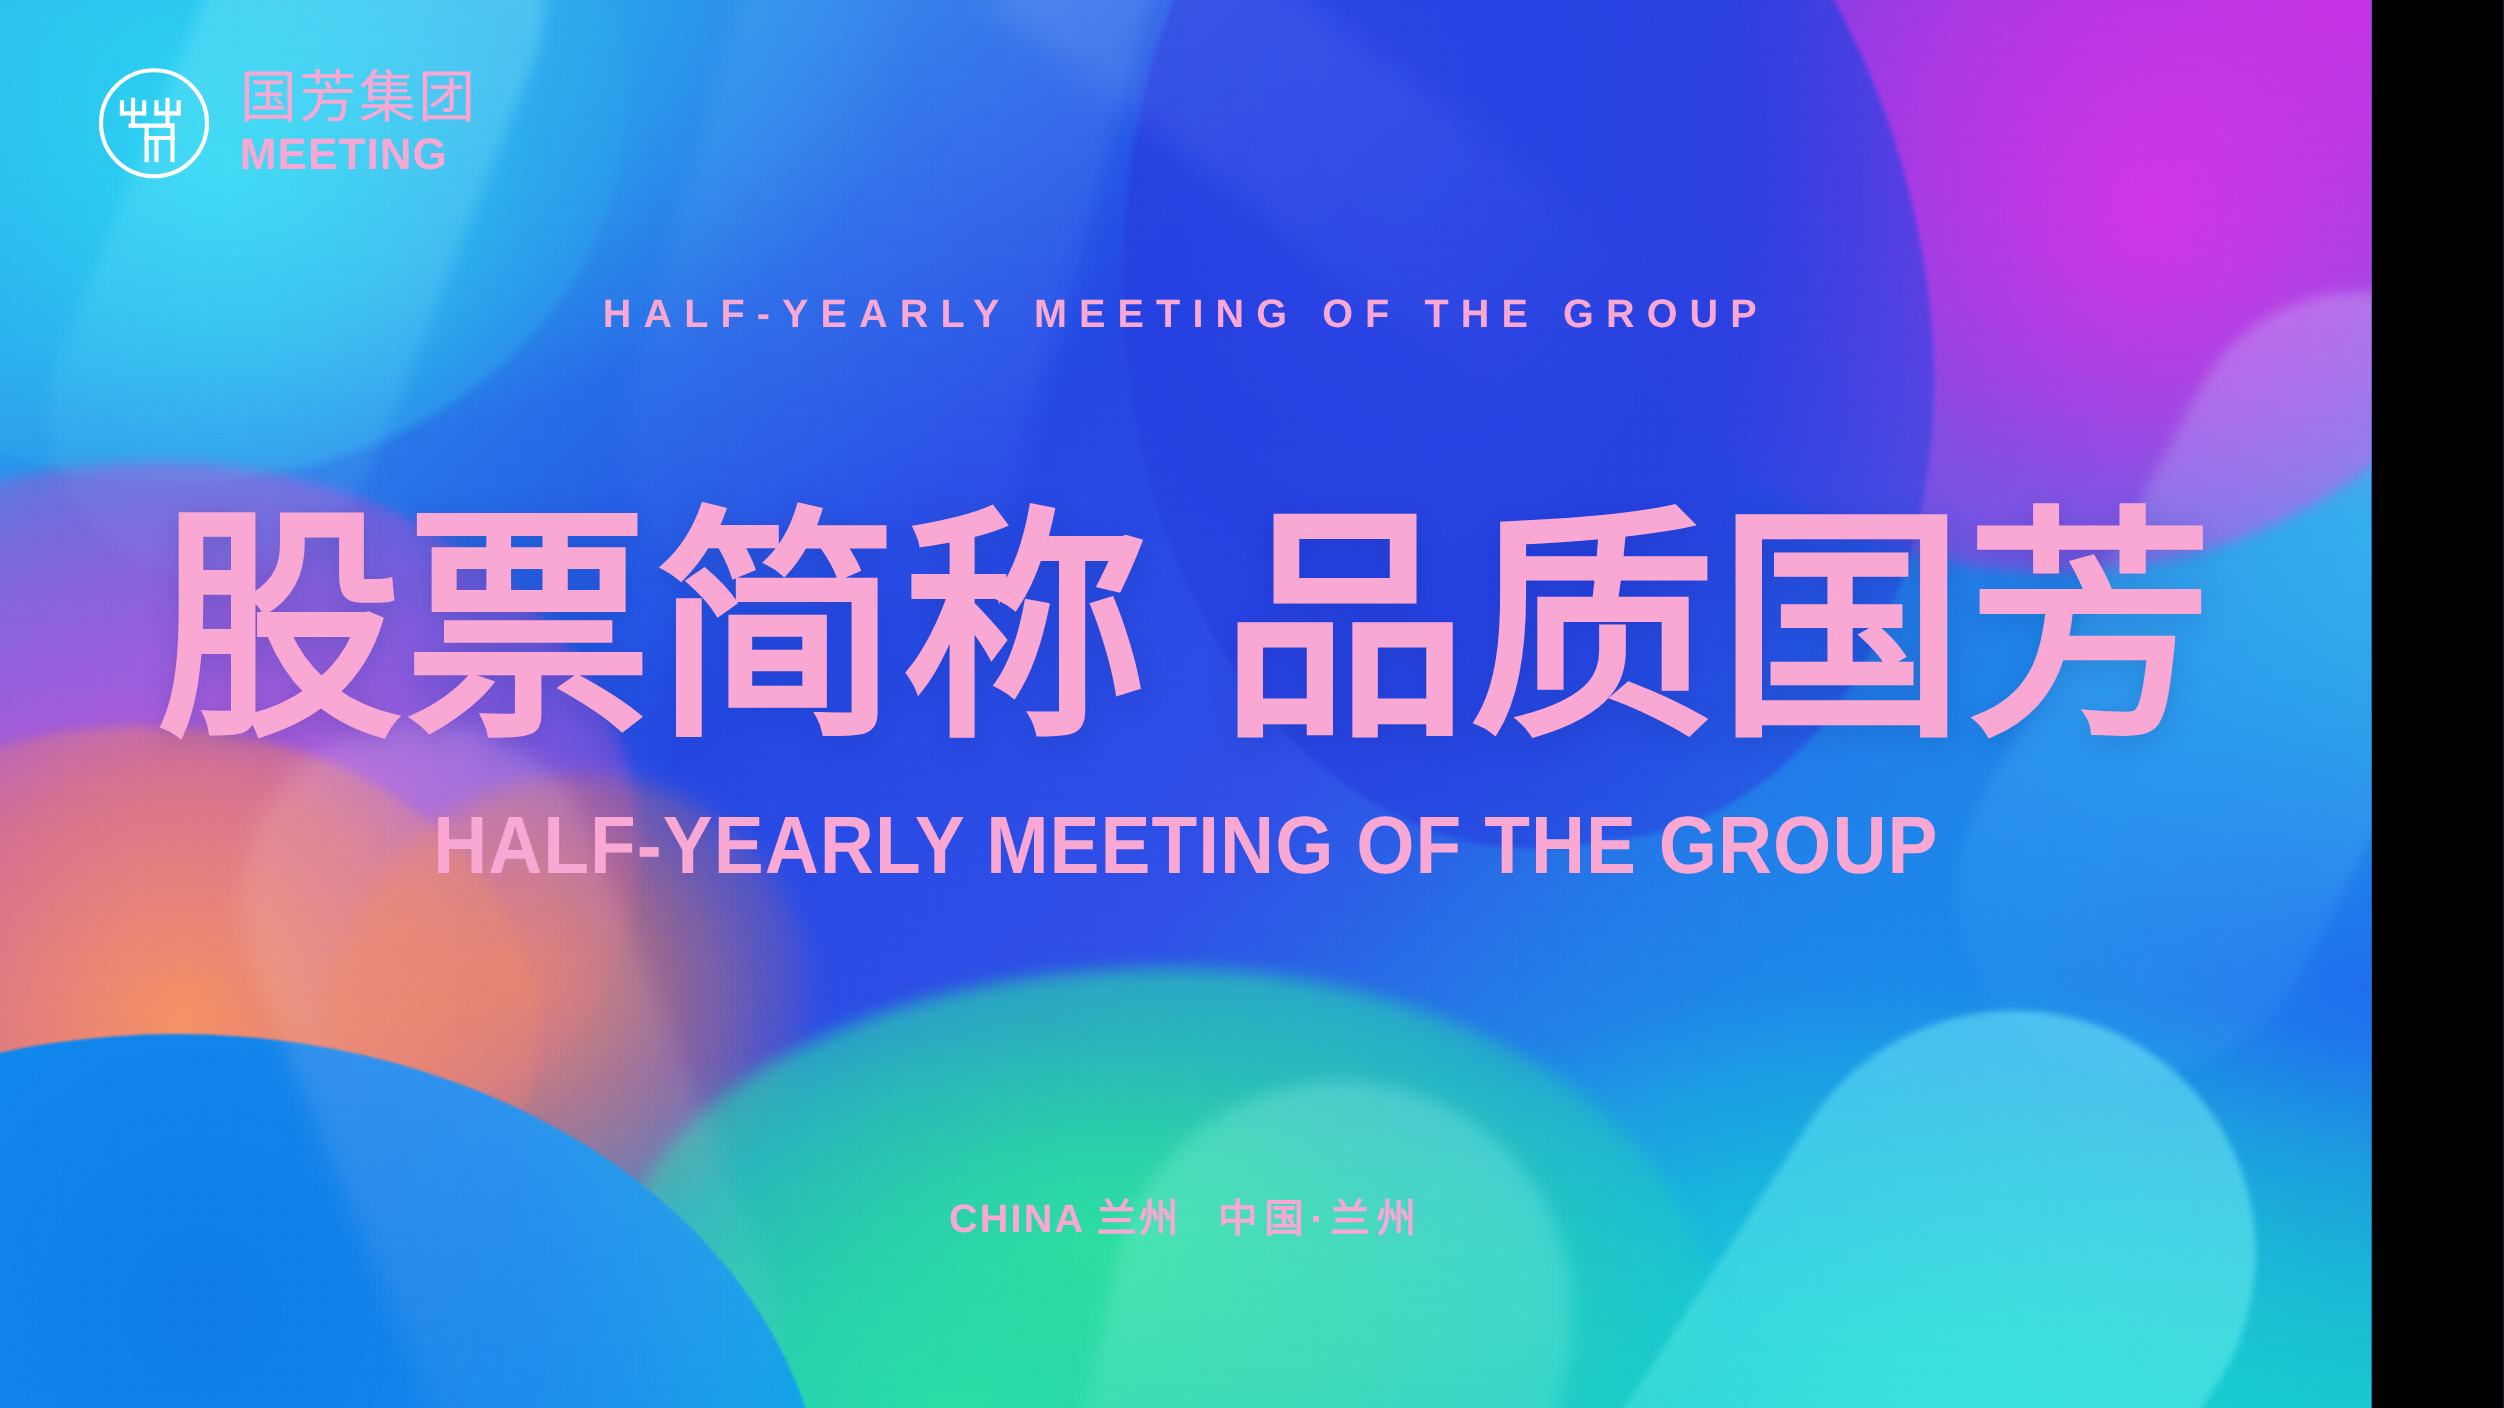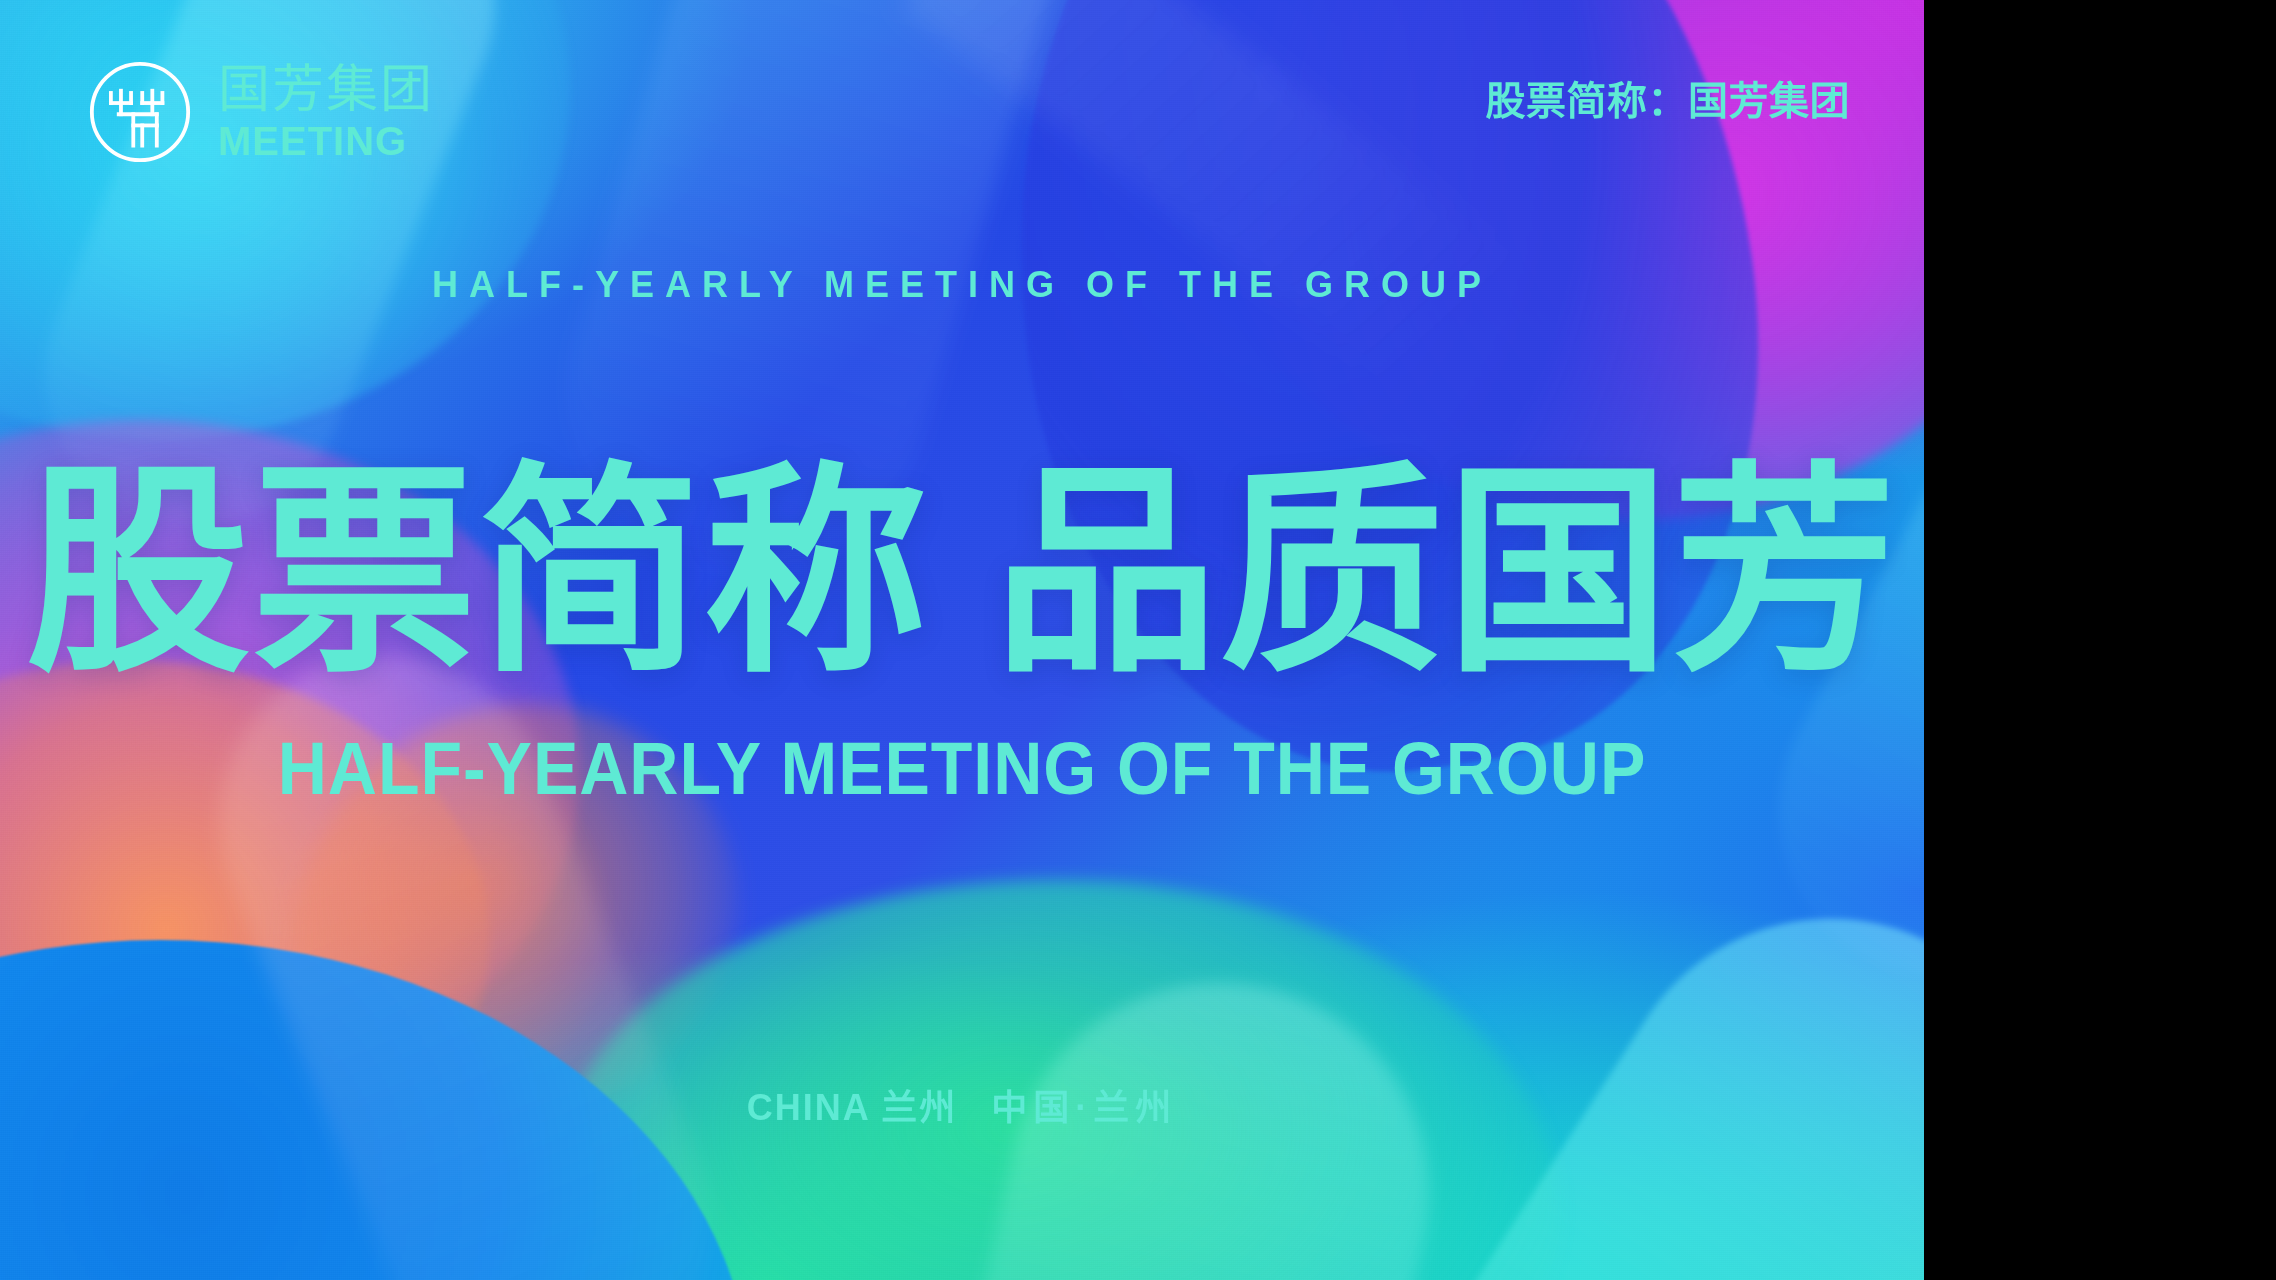--- a/index.html
+++ b/index.html
@@ -3,25 +3,25 @@
 <meta charset="utf-8">
 <title>2025 国芳集团年中工作会议</title>
 <style>
   html, body {
     margin: 0;
     padding: 0;
     background: #000;
   }
   #stage {
     position: relative;
-    width: 1924px;
+    width: 2156px;
     height: 1280px;
     overflow: hidden;
     font-family: "Liberation Sans", "DejaVu Sans", sans-serif;
-    color: #5eead4;
+    color: #f9a8d4;
     background: #1c4fe0;
   }
 
   
   .bg-layer { position: absolute; inset: 0; }
 
   .bg-base {
     background:
       radial-gradient(ellipse 62% 55% at 3% 2%,   #2fd0f0 0%, rgba(47,208,240,0) 58%),
       radial-gradient(ellipse 55% 60% at 100% 0%, #d12ee8 0%, rgba(209,46,232,0) 62%),
@@ -360,21 +360,20 @@
           <path d="M52 62 v18"></path>
         </g>
       </svg>
       <div class="logo-words">
         <span class="logo-cn">国芳集团</span>
         <span class="logo-en">MEETING</span>
       </div>
     </div>
 
     <div class="stock-info">
-      <div>股票简称：国芳集团</div>
     </div>
 
     <div class="title-block">
       <div class="title-en">HALF-YEARLY MEETING OF THE GROUP</div>
     </div>
 
     <div class="headline">
       <span>股票简称</span><span class="gap"></span><span>品质国芳</span>
     </div>
 

